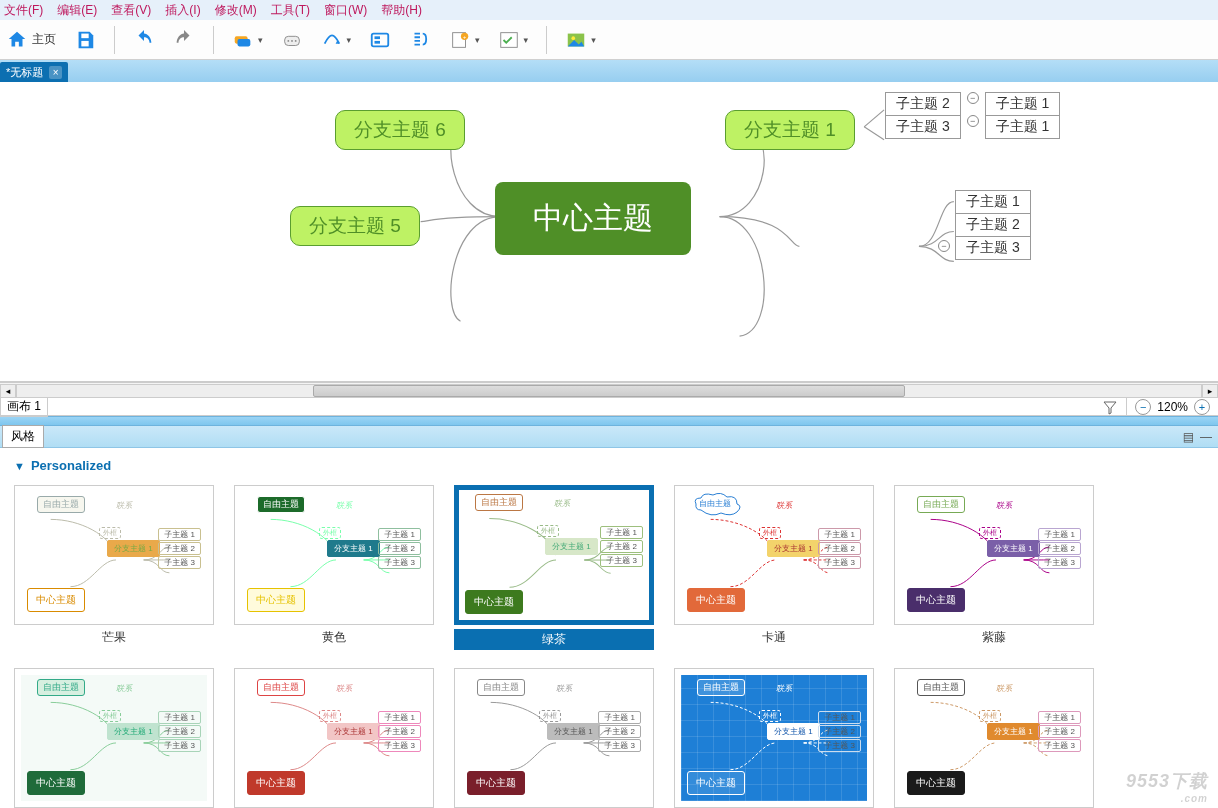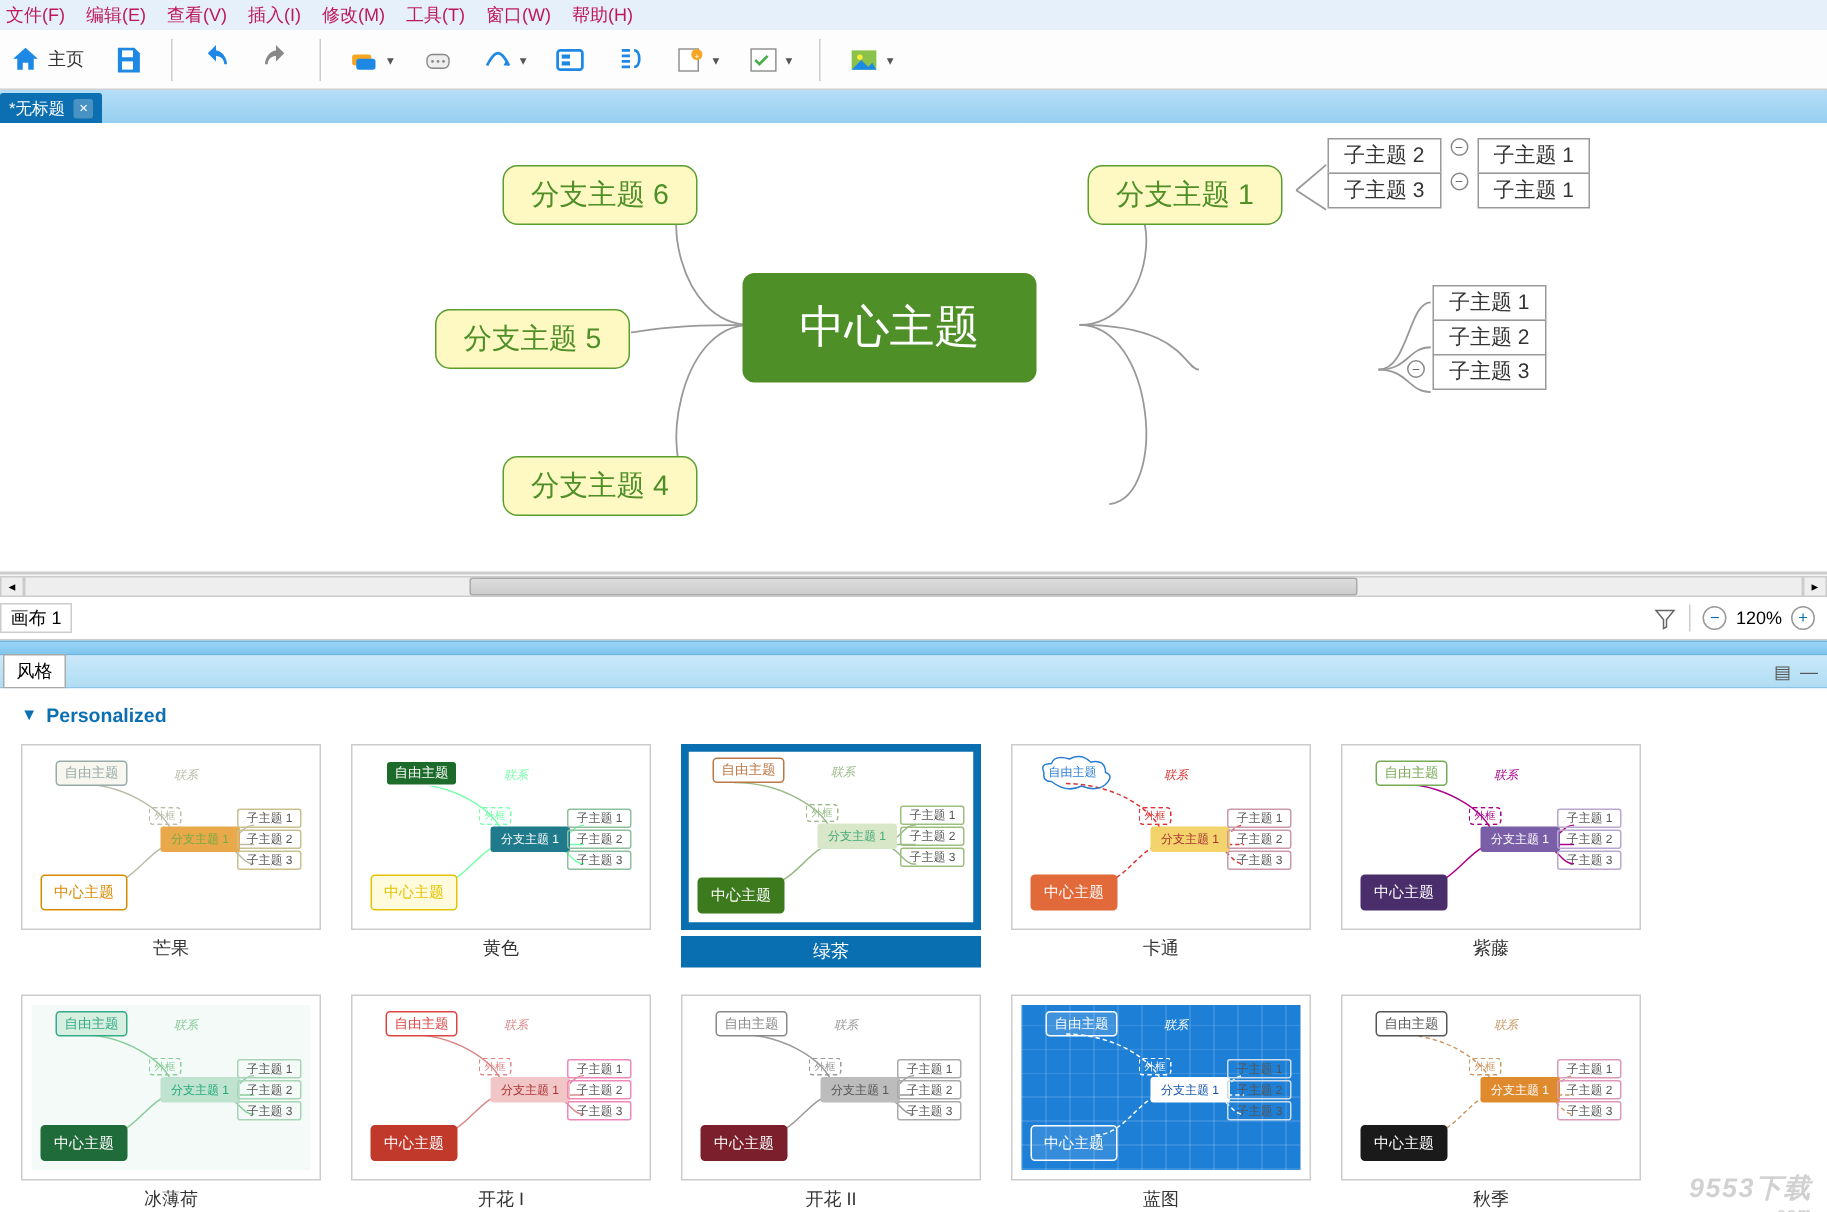--- a/index.html
+++ b/index.html
@@ -16,58 +16,58 @@
 .tool-dd { font-size: 9px; color: #555; }
 
 
 .tabbar { height: 22px; background: linear-gradient(#b4def7,#97cef0); display: flex; align-items: flex-end; }
 .tab { height: 20px; background: #0c6fb1; color: #fff; font-size: 11px; padding: 2px 6px; display: flex; align-items: center; gap: 6px; border-radius: 2px 2px 0 0; }
 .tab .close { background: rgba(255,255,255,.25); width: 13px; height: 13px; display: inline-flex; align-items: center; justify-content: center; border-radius: 2px; font-size: 10px; }
 
 
 .canvas-wrap { position: relative; height: 300px; border-bottom: 1px solid #ccc; background: #fff; overflow: hidden; }
 .canvas { position: absolute; inset: 0; }
-.node { position: absolute; border: 1px solid #5a9e2f; border-radius: 10px; padding: 6px 18px; font-size: 19px; color: #4f8f27; background: #fef9c3; white-space: nowrap; }
+.node { position: absolute; border: 1px solid #5a9e2f; border-radius: 10px; padding: 6px 18px; font-size: 19px; color: #4f8f27; background: #bef264; white-space: nowrap; }
 .center-node { background: #4f8f27; color: #fff; font-size: 30px; border-radius: 8px; padding: 16px 38px; border: none; }
 .sub-group { position: absolute; font-size: 14px; color: #333; }
 .sub-row { border: 1px solid #999; padding: 2px 10px; background: #fff; white-space: nowrap; }
 .collapse-dot { display:inline-block; width:12px; height:12px; border:1px solid #888; border-radius:50%; font-size:9px; text-align:center; line-height:10px; color:#666; margin:0 6px; }
 
 svg.connectors { position: absolute; inset: 0; width: 100%; height: 100%; pointer-events: none; }
 svg.connectors path { stroke: #999; fill: none; stroke-width: 1.2; }
 
 
 .hscroll { height: 16px; background: #f4f4f4; border-top: 1px solid #ccc; display: flex; align-items: center; }
 .hscroll .track { flex: 1; height: 14px; background: #eee; border: 1px solid #ccc; position: relative; }
 .hscroll .thumb { position: absolute; left: 25%; width: 50%; height: 100%; background: linear-gradient(#ddd,#ccc); border: 1px solid #aaa; border-radius: 2px; }
 .hscroll .btn { width: 16px; height: 14px; background: #eee; border: 1px solid #ccc; font-size: 9px; display: flex; align-items: center; justify-content: center; }
 
 
-.statusrow { height: 29px; background: #fff; border-bottom: 1px solid #ccc; display: flex; align-items: center; font-size: 12px; }
+.statusrow { height: 18px; background: #fff; border-bottom: 1px solid #ccc; display: flex; align-items: center; font-size: 12px; }
 .statusrow .lbl { padding: 0 6px; border: 1px solid #ccc; height: 20px; display: flex; align-items: center; }
 .statusrow .spacer { flex: 1; }
 .zoomctrl { display: flex; align-items: center; gap: 6px; padding: 0 8px; }
 .zoomctrl .zbtn { width: 16px; height: 16px; border: 1px solid #999; border-radius: 50%; display: flex; align-items: center; justify-content: center; font-size: 11px; color: #0a6fb1; }
 
 
 .bluebar { height: 10px; background: linear-gradient(#9bd4f5,#7fc6ee); border-top: 1px solid #6eb3dd; border-bottom: 1px solid #6eb3dd; }
 
 
 .stylehdr { height: 22px; background: linear-gradient(#cae8f9,#b0ddf4); border-bottom: 1px solid #8ec5e6; display: flex; align-items: center; font-size: 12px; }
 .stylehdr .lbl { background: #fff; padding: 2px 8px; border: 1px solid #aaa; margin-left: 2px; }
 .stylehdr .right { margin-left: auto; display: flex; gap: 6px; padding-right: 6px; color: #555; }
 
 
 .panel-body { padding: 10px 14px; background: #fff; height: 360px; overflow: auto; position: relative; }
 .section-hdr { color: #0b6fb1; font-weight: bold; font-size: 13px; display: flex; align-items: center; gap: 6px; margin-bottom: 12px; }
 .section-hdr .caret { color: #0b6fb1; font-size: 11px; }
 
 .thumb-grid { display: grid; grid-template-columns: repeat(5, 200px); gap: 18px 20px; }
 .thumb-cell { display: flex; flex-direction: column; align-items: center; gap: 4px; cursor: pointer; }
-.thumb-box { width: 200px; height: 124px; border: 1px solid #ccc; background: #fff; position: relative; overflow: hidden; }
+.thumb-box { width: 200px; height: 140px; border: 1px solid #ccc; background: #fff; position: relative; overflow: hidden; }
 .thumb-box.sel { border: 5px solid #0a6fb1; background: #0a6fb1; }
 .thumb-box.sel .inner { background: #fff; position: absolute; inset: 0; }
 .thumb-label { font-size: 12px; color: #333; }
 .thumb-box.sel + .thumb-label { color: #0a6fb1; background:#0a6fb1; color:#fff; width:200px; text-align:center; padding:2px 0; }
 
 
 .mini { position: absolute; inset: 6px; font-size: 9px; }
 .mini .free { position: absolute; top: 4px; left: 16px; padding: 1px 5px; border: 1px solid; border-radius: 3px; }
 .mini .rel { position: absolute; top: 8px; left: 95px; font-size: 8px; font-style: italic; }
 .mini .center { position: absolute; bottom: 6px; left: 6px; padding: 4px 8px; font-size: 10px; border-radius: 3px; }
@@ -204,21 +204,20 @@
       <path d="M865 45 L885 58"></path>
       <path d="M920 165 C940 165 940 120 955 120"></path>
       <path d="M920 165 C940 165 940 150 955 150"></path>
       <path d="M920 165 C940 165 940 180 955 180"></path>
     </svg>
 
     <div class="node center-node" style="left:495px; top:100px">中心主题</div>
 
     <div class="node" style="left:335px; top:28px">分支主题 6</div>
     <div class="node" style="left:290px; top:124px">分支主题 5</div>
-    <div class="node" style="left:335px; top:222px">分支主题 4</div>
 
     <div class="node" style="left:725px; top:28px">分支主题 1</div>
 
     <div class="sub-group" style="left:885px; top:10px">
       <div style="display:flex">
           <div class="sub-row">子主题 2</div>
           <span class="collapse-dot">−</span>
           <div class="sub-row">子主题 1</div>
         </div>
       <div style="display:flex; margin-top:-1px">

